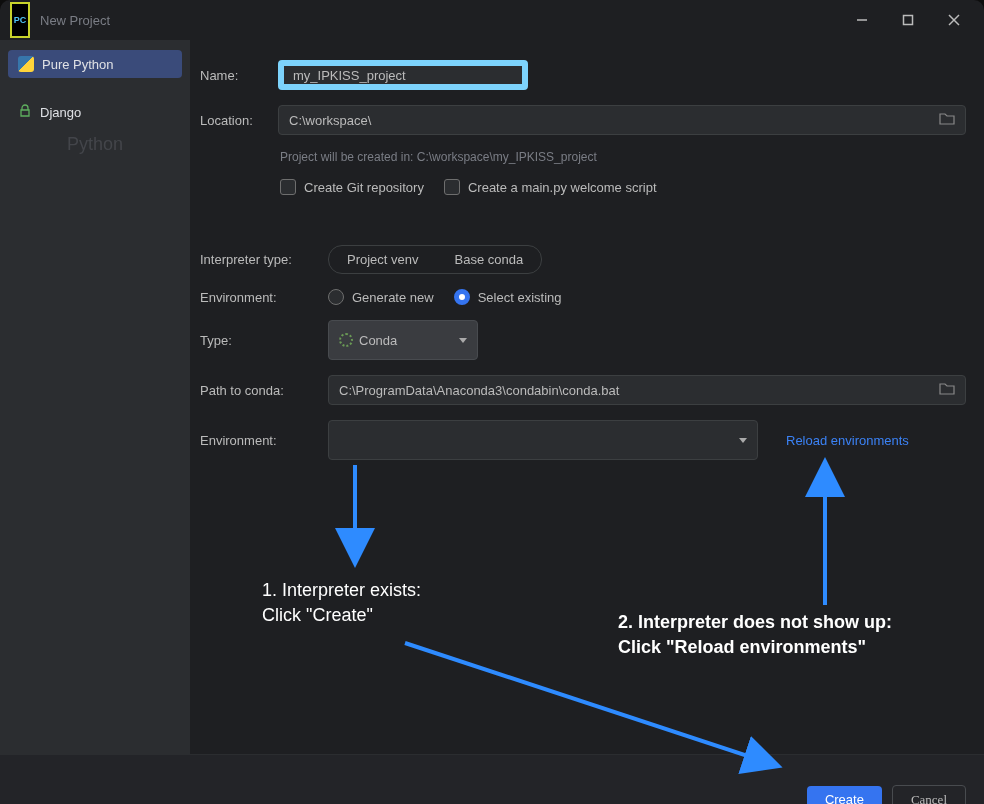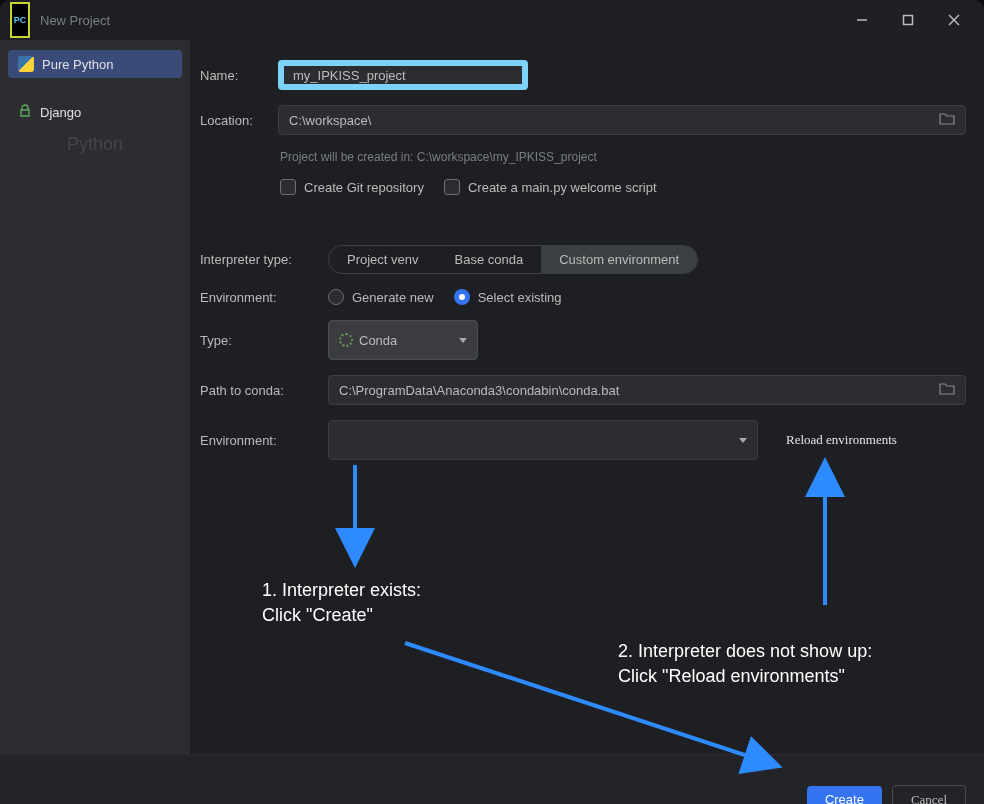--- a/index.html
+++ b/index.html
@@ -156,21 +156,21 @@
   border-left: 4px solid transparent;
   border-right: 4px solid transparent;
   border-top: 5px solid #aaa;
 }
 .dropdown.wide { flex: 1; max-width: 430px; background: #2b2d30; border: 1px solid #3c3f41; }
 .conda-icon {
   width: 14px; height: 14px;
   border: 2px dotted #6a9955;
   border-radius: 50%;
 }
-.link { color: #e5e5e5; cursor: pointer; font-size: 13px; font-family: Liberation Serif, serif; }
+.link { color: #3b82f6; cursor: pointer; font-size: 13px; }
 .footer {
   height: 50px;
   display: flex;
   align-items: center;
   justify-content: flex-end;
   gap: 10px;
   padding: 0 18px;
   border-top: 1px solid #2b2d30;
   background: #232428;
 }
@@ -274,21 +274,20 @@
         </div>
       </div>
 
       <div style="height:20px"></div>
 
       <div class="row">
         <div class="label">Interpreter type:</div>
         <div class="seg-group">
           <div class="seg">Project venv</div>
           <div class="seg">Base conda</div>
-          <div class="seg selected">Custom environment</div>
         </div>
       </div>
 
       <div class="row">
         <div class="label">Environment:</div>
         <div class="radio-row">
           <div class="radio">
             <div class="rad"></div>
             <span>Generate new</span>
           </div>
@@ -346,14 +345,14 @@
 
   <line x1="355" y1="465" x2="355" y2="560" stroke="#2e8bff" stroke-width="4" marker-end="url(#arrowhead)"></line>
 
   <line x1="405" y1="643" x2="775" y2="765" stroke="#2e8bff" stroke-width="4" marker-end="url(#arrowhead)"></line>
 
   <line x1="825" y1="605" x2="825" y2="465" stroke="#2e8bff" stroke-width="4" marker-end="url(#arrowhead)"></line>
 </svg>
 
 <div class="anno-text" style="left:262px; top:578px; white-space:pre;">1. Interpreter exists:
 Click "Create"</div>
-<div class="anno-text" style="left:618px; top:639px; white-space:pre;">2. Interpreter does not show up:
+<div class="anno-text" style="left:618px; top:610px; white-space:pre;font-weight:bold;">2. Interpreter does not show up:
 Click "Reload environments"</div>
 
 </body></html>

